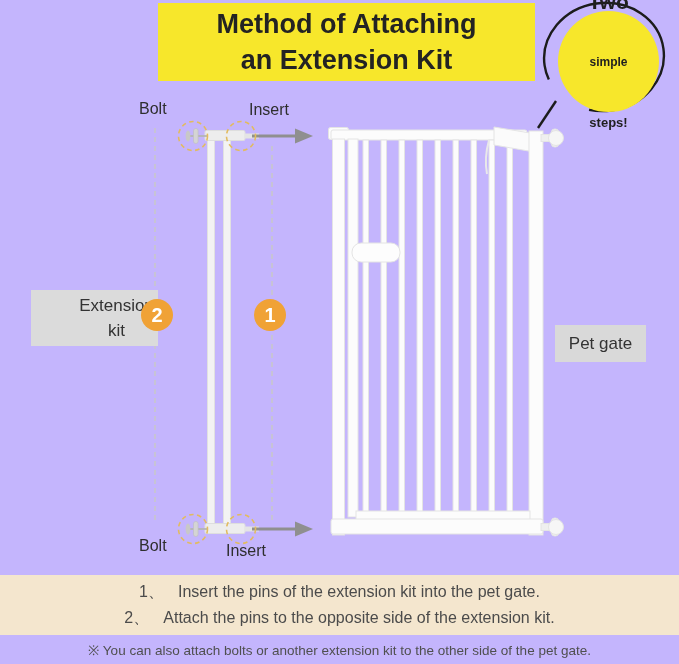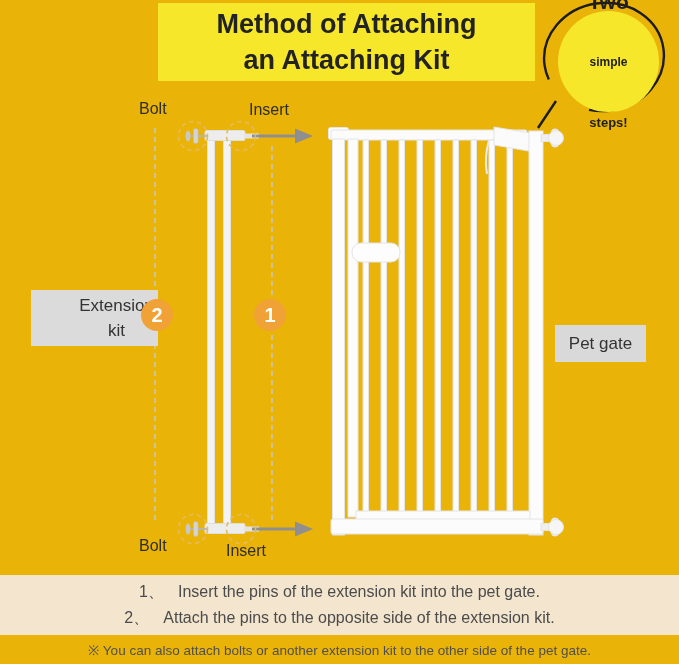--- a/index.html
+++ b/index.html
@@ -1,17 +1,17 @@
 <!DOCTYPE html>
 <html><head>
 <meta charset="utf-8">
 <style>
   html,body{margin:0;padding:0;background:#ffffff;}
   #stage{
-    position:relative;width:679px;height:664px;background:#eab308;
+    position:relative;width:679px;height:664px;background:#c4b5fd;
     font-family:"Liberation Sans", sans-serif;overflow:hidden;
   }
   #diagram-svg{position:absolute;left:0;top:0;}
   .abs{position:absolute;}
   
   .title-box{
     left:158px;top:3px;width:377px;height:78px;background:#f7e72b;
     display:flex;flex-direction:column;align-items:center;justify-content:center;
     text-align:center;color:#232323;font-weight:700;font-size:27px;line-height:36px;
   }
@@ -144,21 +144,21 @@
     </g>
 
     <g>
       <ellipse cx="604" cy="57" rx="60" ry="54" fill="none" stroke="#1c1c1c" stroke-width="2.4" stroke-dasharray="112 52 400" transform="rotate(-8 604 57)"></ellipse>
       <path d="M556,101 C550,110 544,119 538,128" fill="none" stroke="#1c1c1c" stroke-width="2.4"></path>
     </g>
   </svg>
 
   <div class="abs title-box">
     <div>Method of Attaching</div>
-    <div>an Attaching Kit</div>
+    <div>an Extension Kit</div>
   </div>
 
   <div class="abs badge-circle">
     <div class="badge-l1">Two</div>
     <div class="badge-l2">simple</div>
     <div class="badge-l3">steps!</div>
   </div>
 
   <div class="abs lbl lbl-bolt-top">Bolt</div>
   <div class="abs lbl lbl-insert-top">Insert</div>

